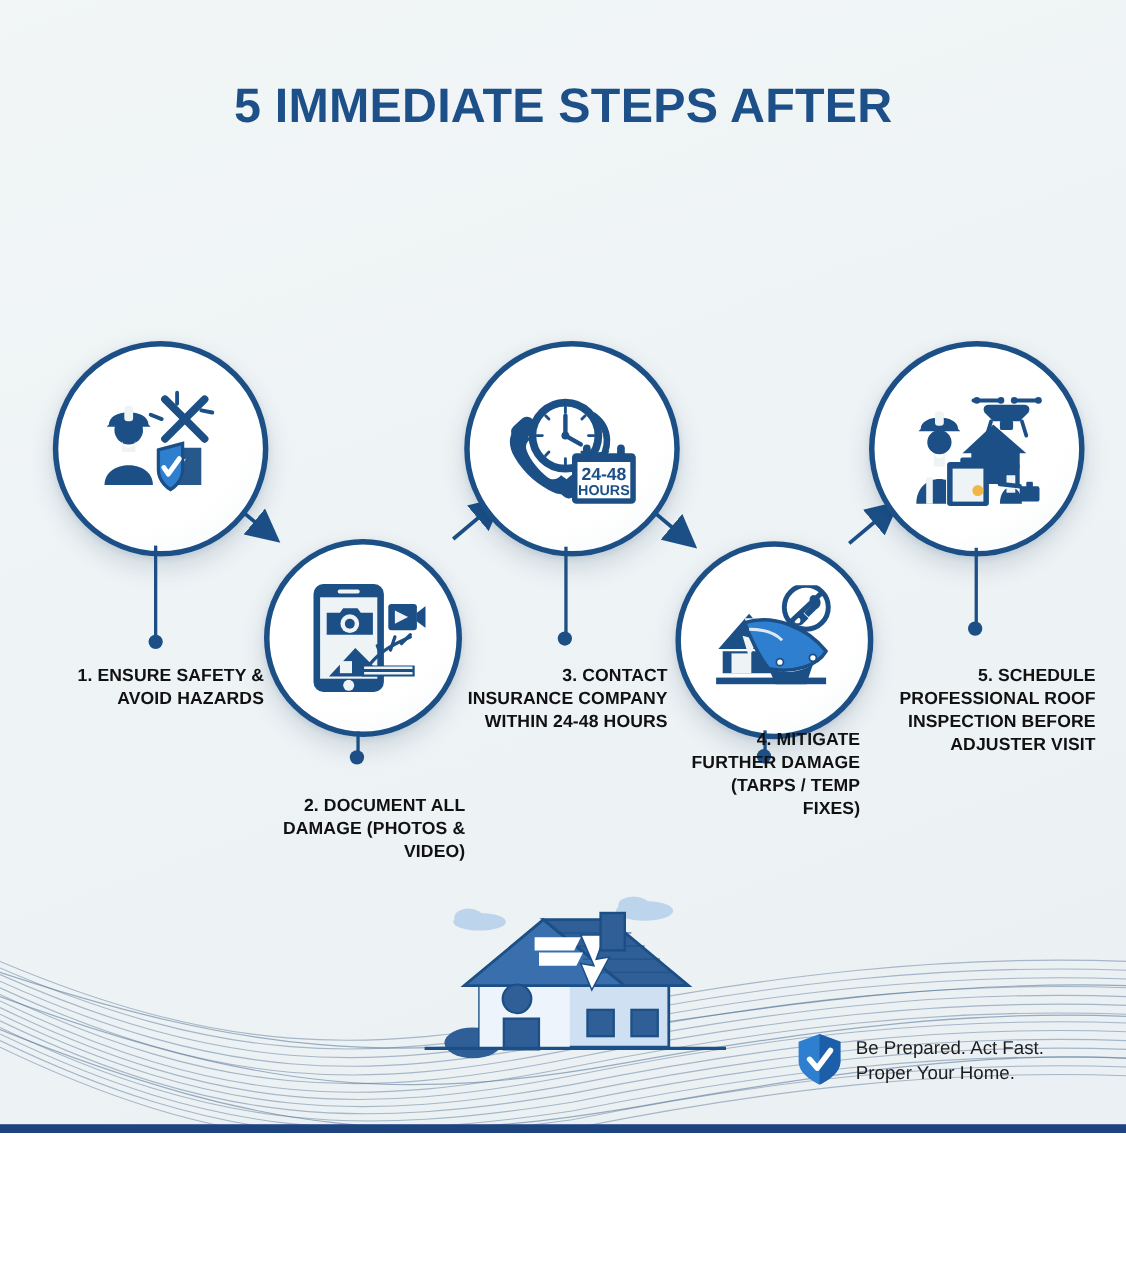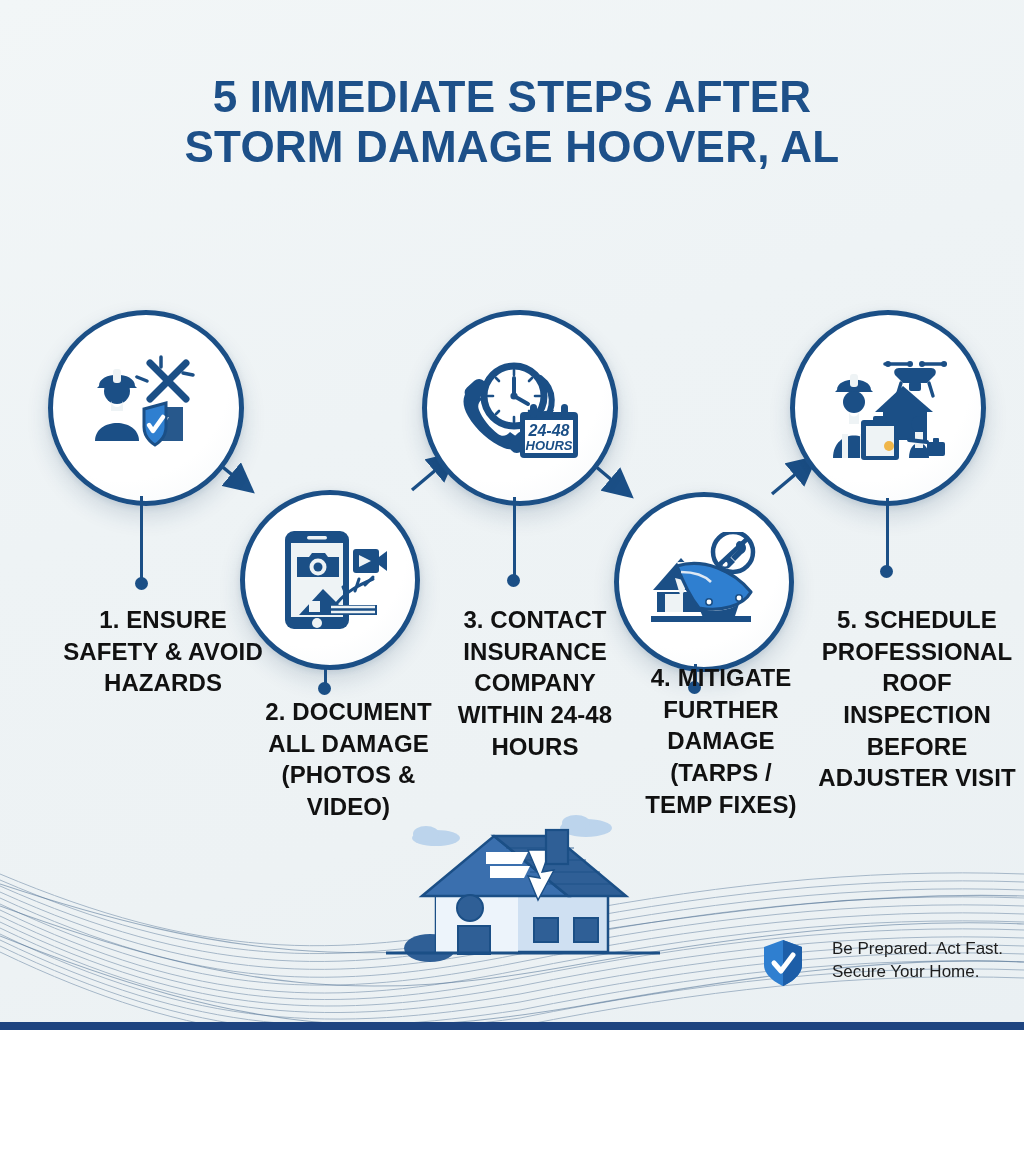--- a/index.html
+++ b/index.html
@@ -46,56 +46,55 @@
   .steps{position:absolute;left:0;top:0;width:1024px;height:1022px;}
 
   .node{position:absolute;}
   .circle{
     position:absolute;border-radius:50%;
     background:radial-gradient(circle at 38% 32%, #ffffff 0%, #ffffff 62%, #f4f7f9 100%);
     border:5px solid #1b4f86;
     box-shadow:0 10px 22px rgba(24,60,100,.16), 0 2px 6px rgba(24,60,100,.10);
     display:flex;align-items:center;justify-content:center;
   }
-  .circle.big{width:186px;height:186px;font-style:italic;}
+  .circle.big{width:186px;height:186px;}
   .circle.sm{width:170px;height:170px;}
   .circle svg{display:block;}
 
   .stem{position:absolute;width:3px;background:#1b4f86;}
   .stem-dot{position:absolute;width:13px;height:13px;border-radius:50%;background:#1b4f86;}
 
   .label{
-    position:absolute;text-align:center;
-    color:#111111;font-size:24px;font-weight:bold;line-height:1.32;
-    text-transform:uppercase;letter-spacing:.1px;margin-left:23px;
+    position:absolute;text-align:right;
+    color:#111111;font-size:16px;font-weight:bold;line-height:1.32;
+    text-transform:uppercase;letter-spacing:.1px;
   }
 
   
   .house-scene{position:absolute;left:378px;top:800px;width:290px;height:165px;}
 
   
   .tagline{
-    position:absolute;left:762px;top:938px;width:260px;
-    display:flex;align-items:flex-start;gap:28px;
+    position:absolute;left:724px;top:938px;width:260px;
+    display:flex;align-items:flex-end;gap:12px;
   }
   .tagline-text{
     color:#1d1d1d;font-size:17px;line-height:1.35;font-weight:400;white-space:nowrap;
   }
 </style>
 </head>
 <body>
 
 <div id="page">
 
   <div class="canvas"></div>
 
   <div class="header">
     <h1 class="title">
       <span class="l1">5 IMMEDIATE STEPS AFTER</span>
-      <span class="l2">STORM DAMAGE HOOVER, AL</span>
     </h1>
   </div>
 
   <svg class="waves" viewBox="0 0 1024 185" preserveAspectRatio="none">
     <g fill="none" stroke="#7a93ad" stroke-width="1" opacity="0.62">
       <path d="M0,34 C200,118 330,120 520,82 C700,46 860,28 1024,34"></path>
       <path d="M0,40 C200,126 330,128 520,90 C700,54 860,36 1024,42"></path>
       <path d="M0,46 C200,134 330,136 520,98 C700,62 860,44 1024,50"></path>
       <path d="M0,52 C200,142 330,144 520,106 C700,70 860,52 1024,58"></path>
       <path d="M0,58 C200,150 330,152 520,114 C700,78 860,60 1024,66"></path>
@@ -200,21 +199,21 @@
             </g>
             <g stroke="#eef3f5" stroke-width="2.4" fill="none">
               <line x1="58" y1="80" x2="102" y2="80"></line>
               <line x1="58" y1="85" x2="102" y2="85"></line>
             </g>
           </g>
         </svg>
       </div>
       <div class="stem" style="left:324px;top:665px;height:20px;"></div>
       <div class="stem-dot" style="left:318px;top:682px;"></div>
-      <div class="label" style="left:228px;top:696px;width:195px;">2. DOCUMENT ALL DAMAGE (PHOTOS &amp; VIDEO)</div>
+      <div class="label" style="left:228px;top:722px;width:195px;">2. DOCUMENT ALL DAMAGE (PHOTOS &amp; VIDEO)</div>
     </div>
 
     <div class="node">
       <div class="circle big" style="left:422px;top:310px;">
         <svg width="124" height="108" viewBox="0 0 124 108">
 
           <circle cx="56" cy="42" r="30" fill="none" stroke="#1b4f86" stroke-width="7"></circle>
           <g stroke="#1b4f86" stroke-width="2.6" stroke-linecap="round">
             <line x1="56" y1="16" x2="56" y2="21"></line>
             <line x1="56" y1="63" x2="56" y2="68"></line>
@@ -385,21 +384,21 @@
   </svg>
 
   <div class="tagline">
     <svg width="42" height="50" viewBox="0 0 42 50">
       <path d="M21,2 L40,9 L40,27 C40,40 21,48 21,48 C21,48 2,40 2,27 L2,9 Z" fill="#2f7fd0"></path>
       <path d="M21,2 L40,9 L40,27 C40,40 21,48 21,48 Z" fill="#1d5ea8"></path>
       <path d="M12,25 L19,33 L31,17" fill="none" stroke="#ffffff" stroke-width="5" stroke-linecap="round" stroke-linejoin="round"></path>
     </svg>
     <div class="tagline-text">
       <div>Be Prepared. Act Fast.</div>
-      <div>Secure Your Home.</div>
+      <div>Proper Your Home.</div>
     </div>
   </div>
 
   <div class="divider-bar"></div>
   <div class="footer">
     
     
   </div>
 
 </div>

